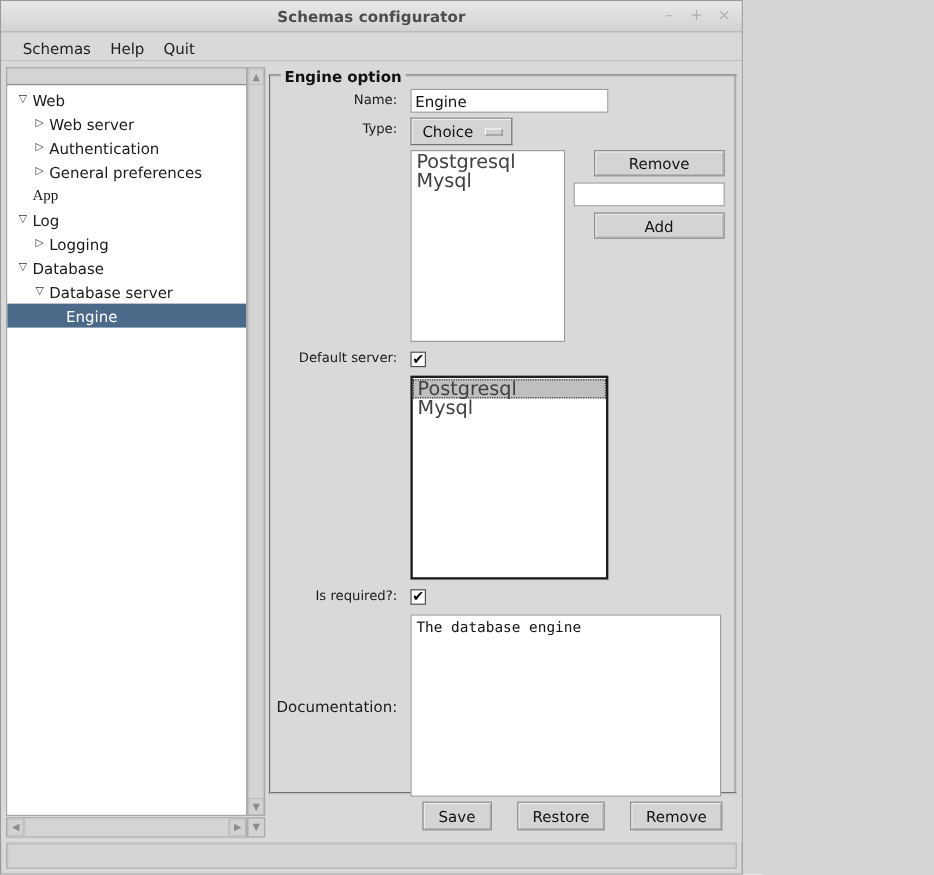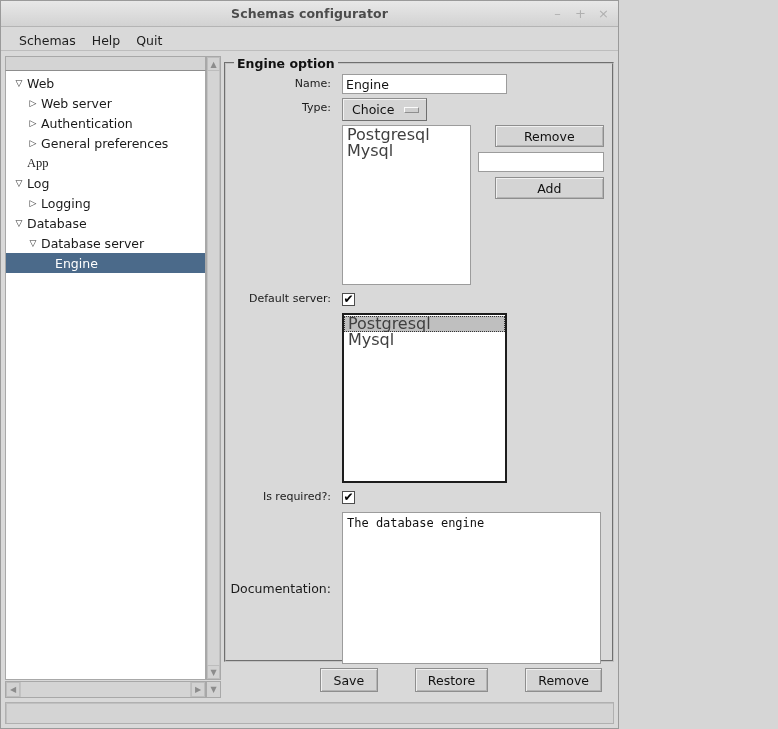--- a/index.html
+++ b/index.html
@@ -413,21 +413,21 @@
   }
 
   
   .bottombar {
     height: 36px;
     min-height: 36px;
     display: flex;
     align-items: center;
     justify-content: flex-end;
     padding: 0 12px 0 8px;
-    gap: 20px;
+    gap: 4px;
     box-sizing: border-box;
   }
   .btn-bottom {
     min-width: 58px;
     height: 24px;
     padding: 0 12px;
   }
   .statusbar {
     height: 22px;
     min-height: 22px;

